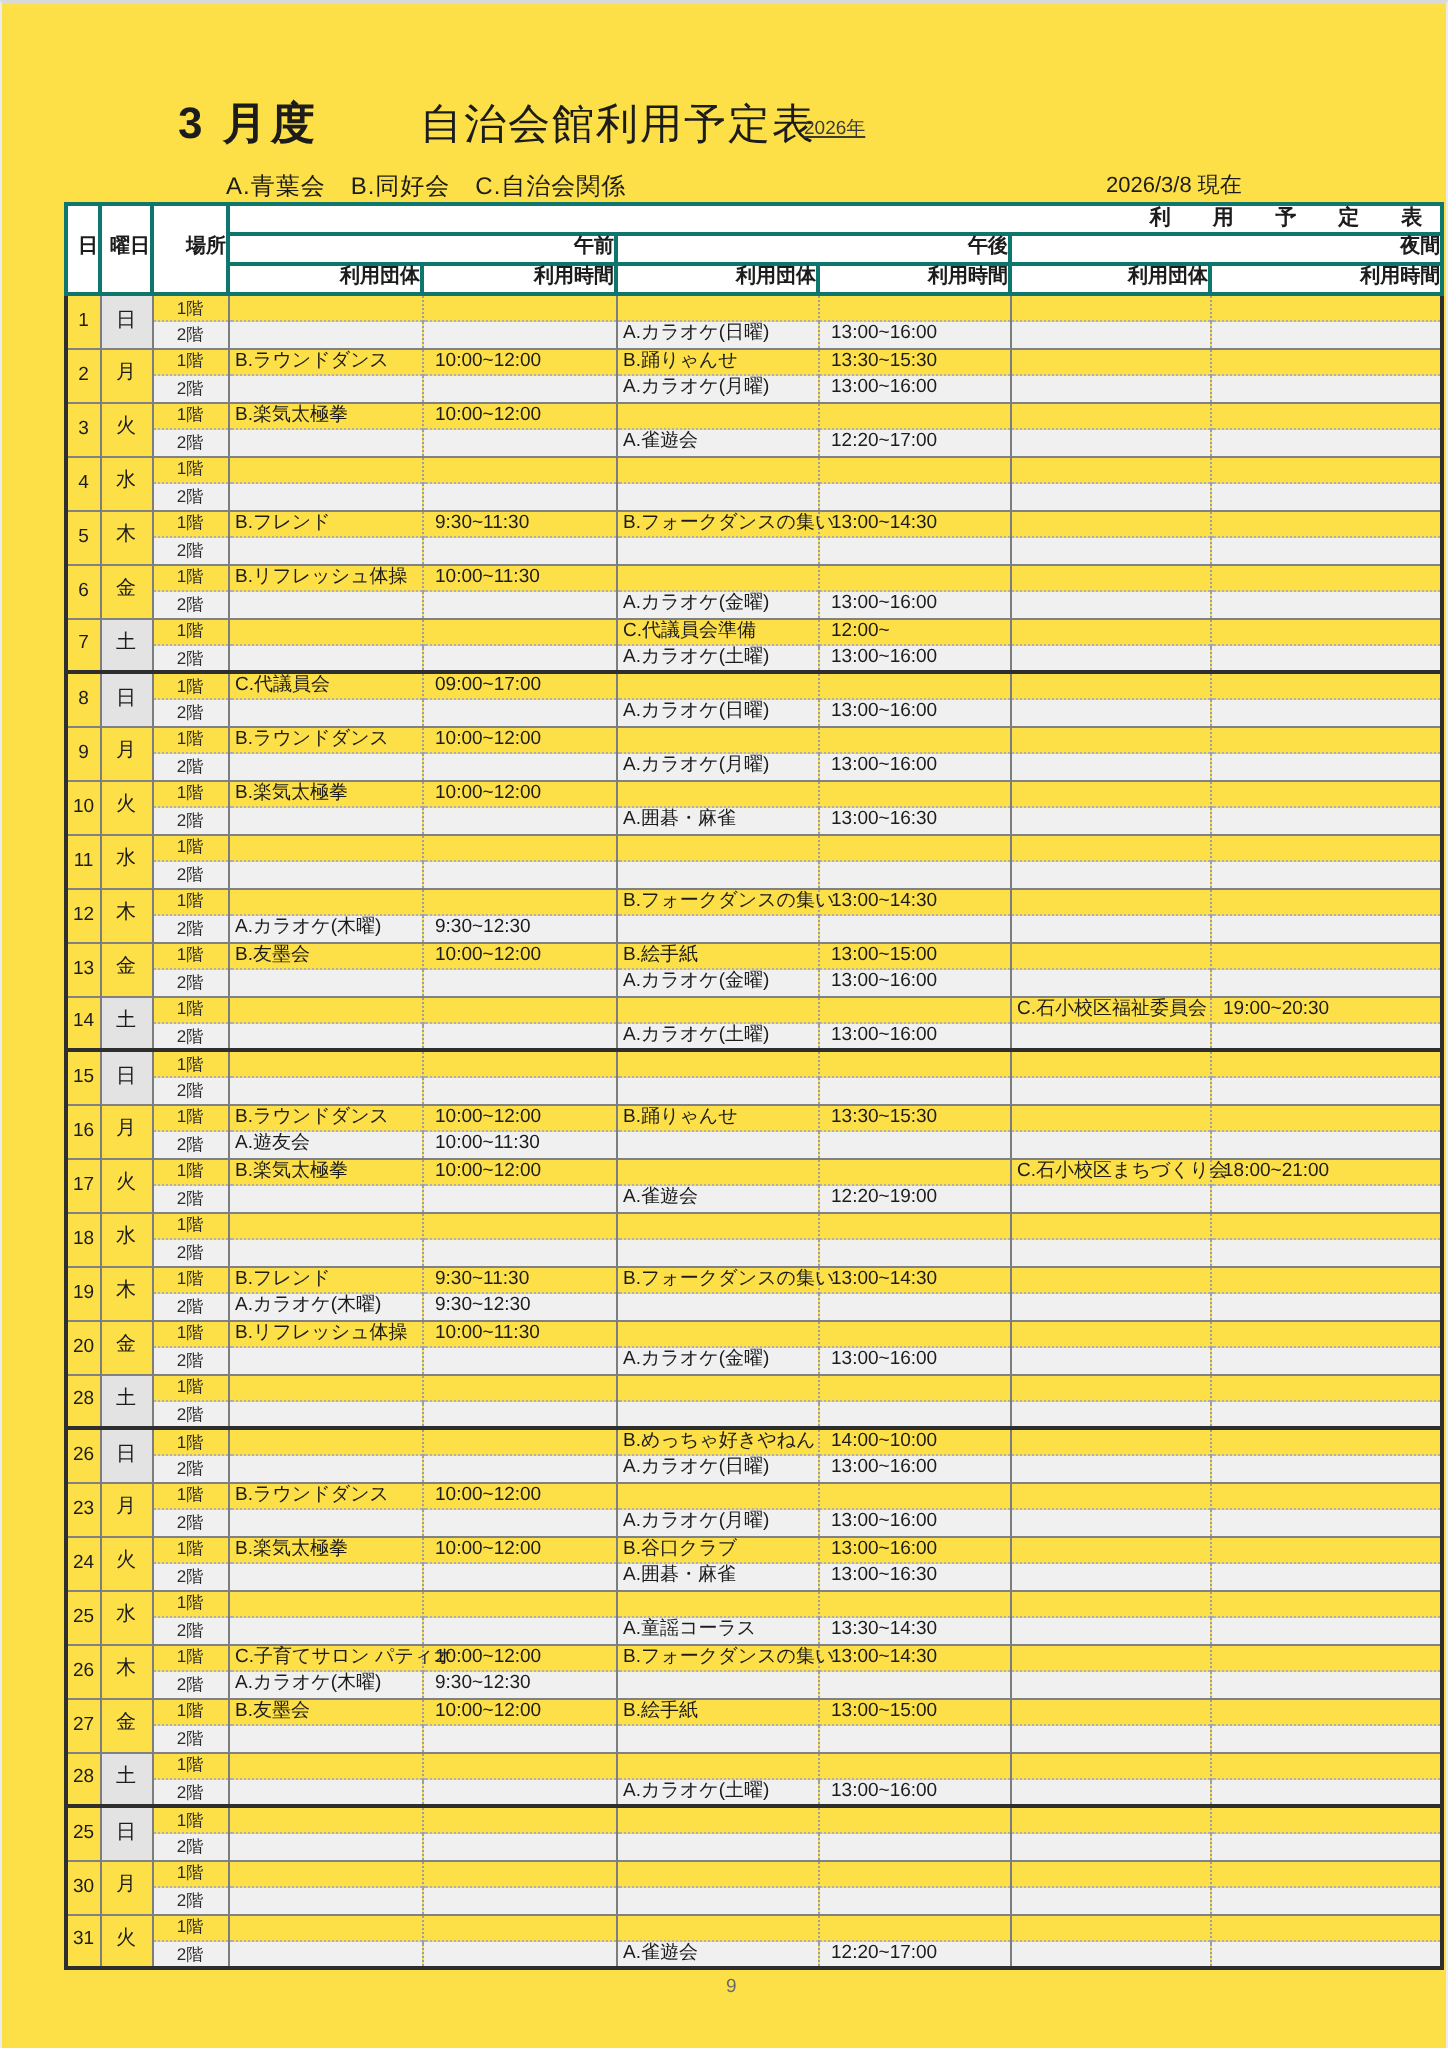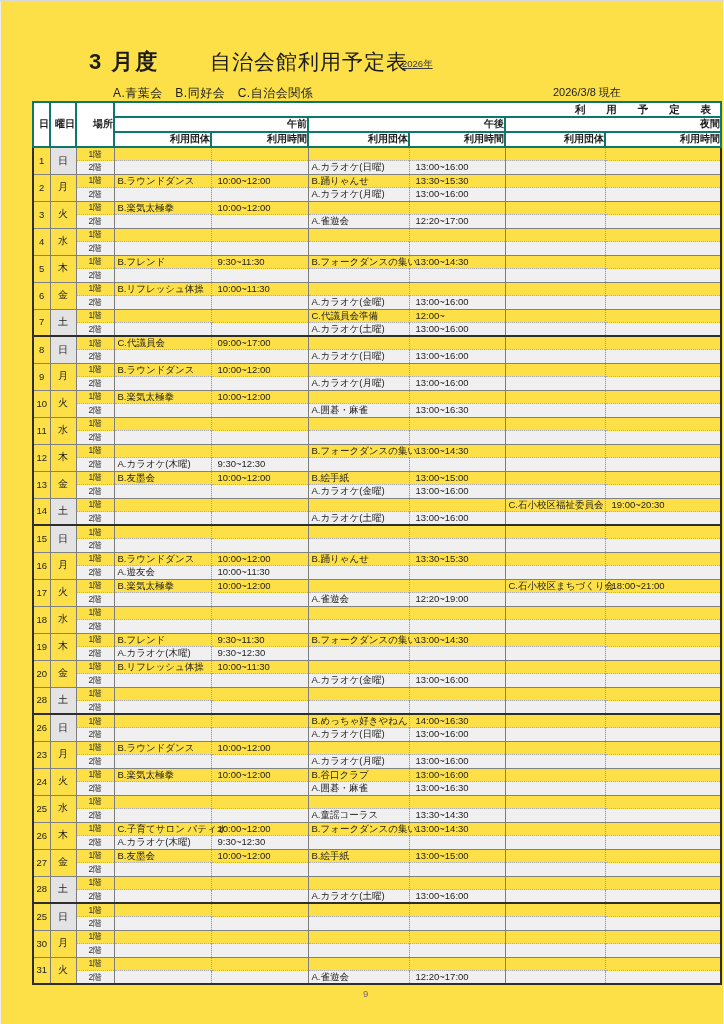--- a/index.html
+++ b/index.html
@@ -508,21 +508,21 @@
           <td class="c-g shade"></td>
           <td class="c-t shade"></td>
         </tr>
         <tr class="floor1 week-start">
           <td class="c-day" rowspan="2">26</td>
           <td class="c-wd weekend" rowspan="2">日</td>
           <td class="c-place">1階</td>
           <td class="c-g"></td>
           <td class="c-t"></td>
           <td class="c-g">B.めっちゃ好きやねん</td>
-          <td class="c-t">14:00~16:30</td>
+          <td class="c-t">14:00~10:00</td>
           <td class="c-g"></td>
           <td class="c-t"></td>
         </tr>
         <tr class="floor2">
           <td class="c-place shade">2階</td>
           <td class="c-g shade"></td>
           <td class="c-t shade"></td>
           <td class="c-g shade">A.カラオケ(日曜)</td>
           <td class="c-t shade">13:00~16:00</td>
           <td class="c-g shade"></td>

